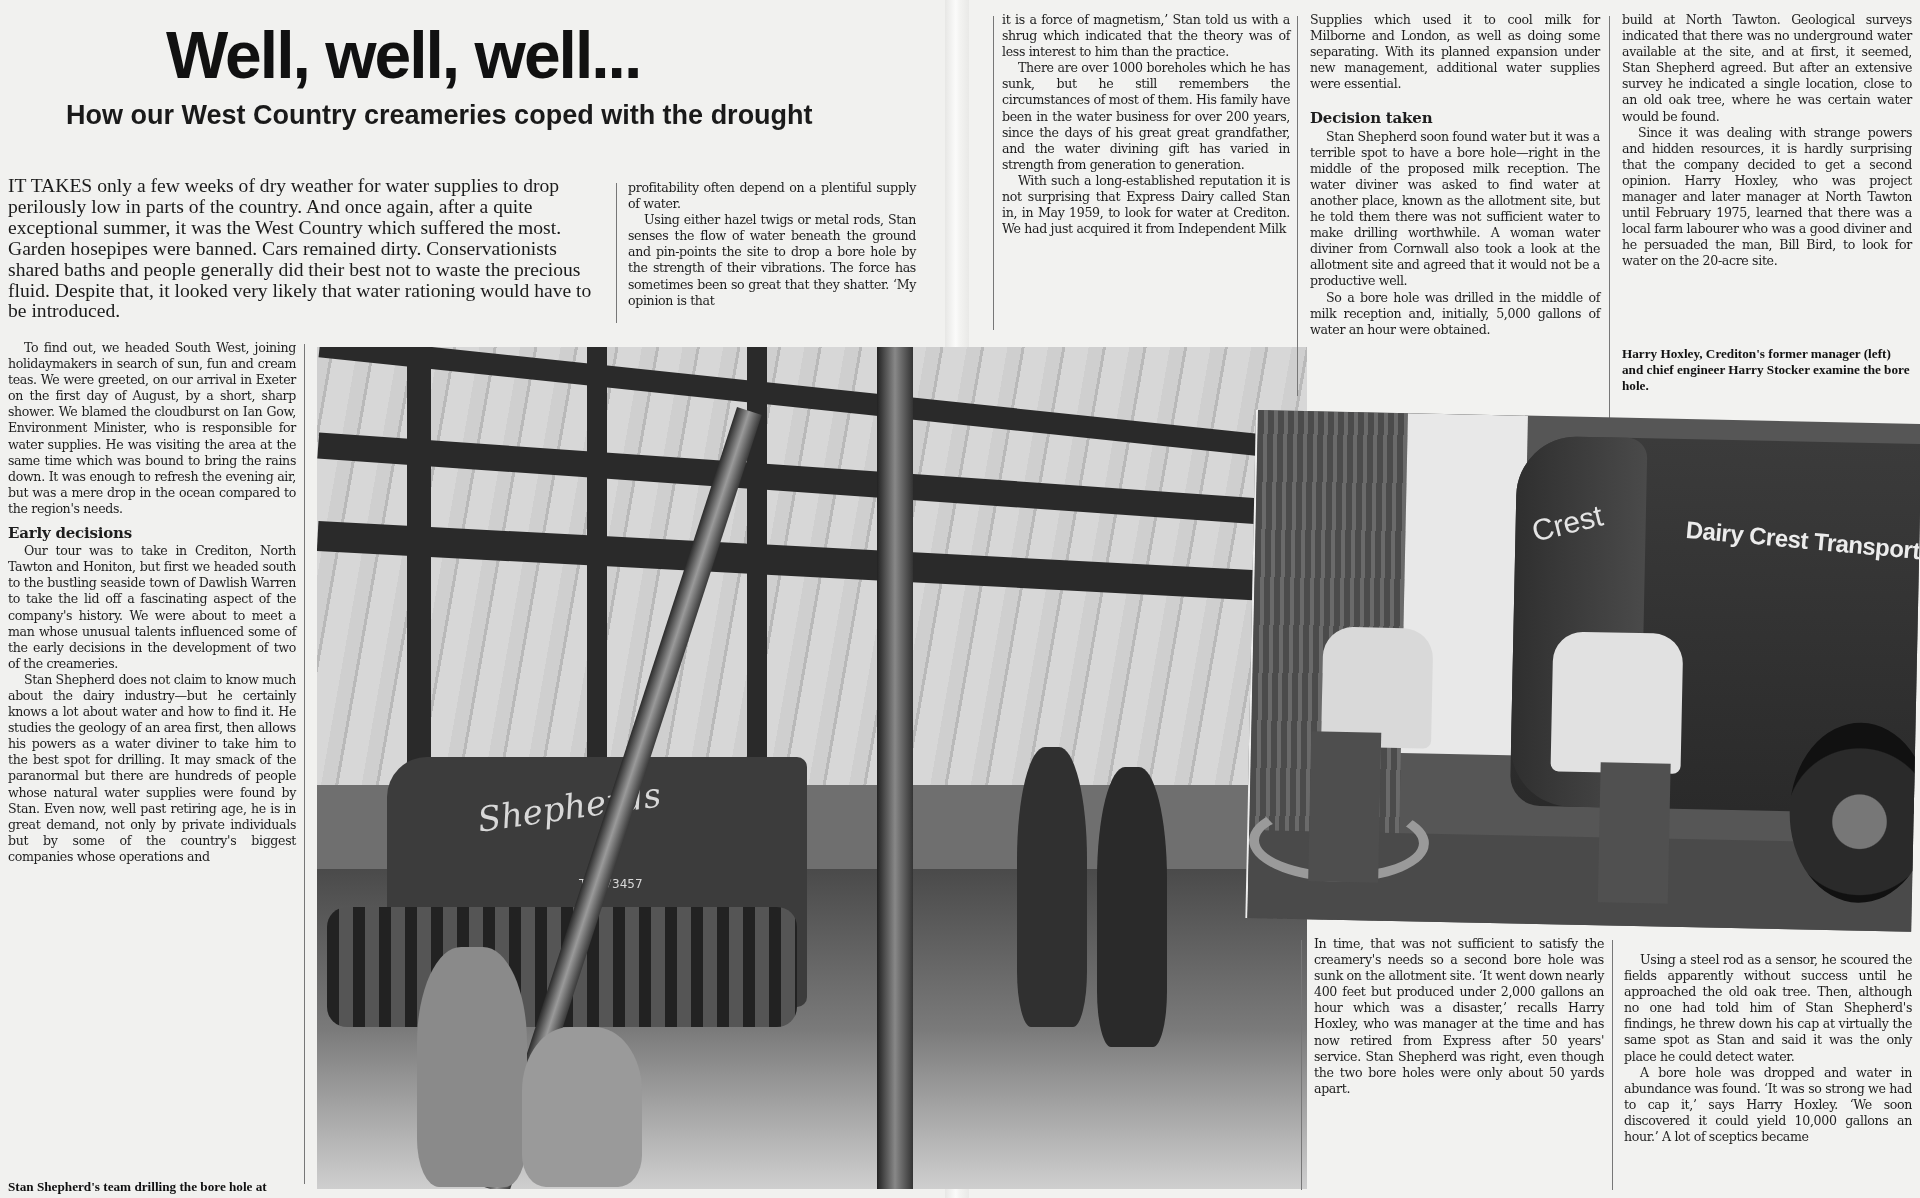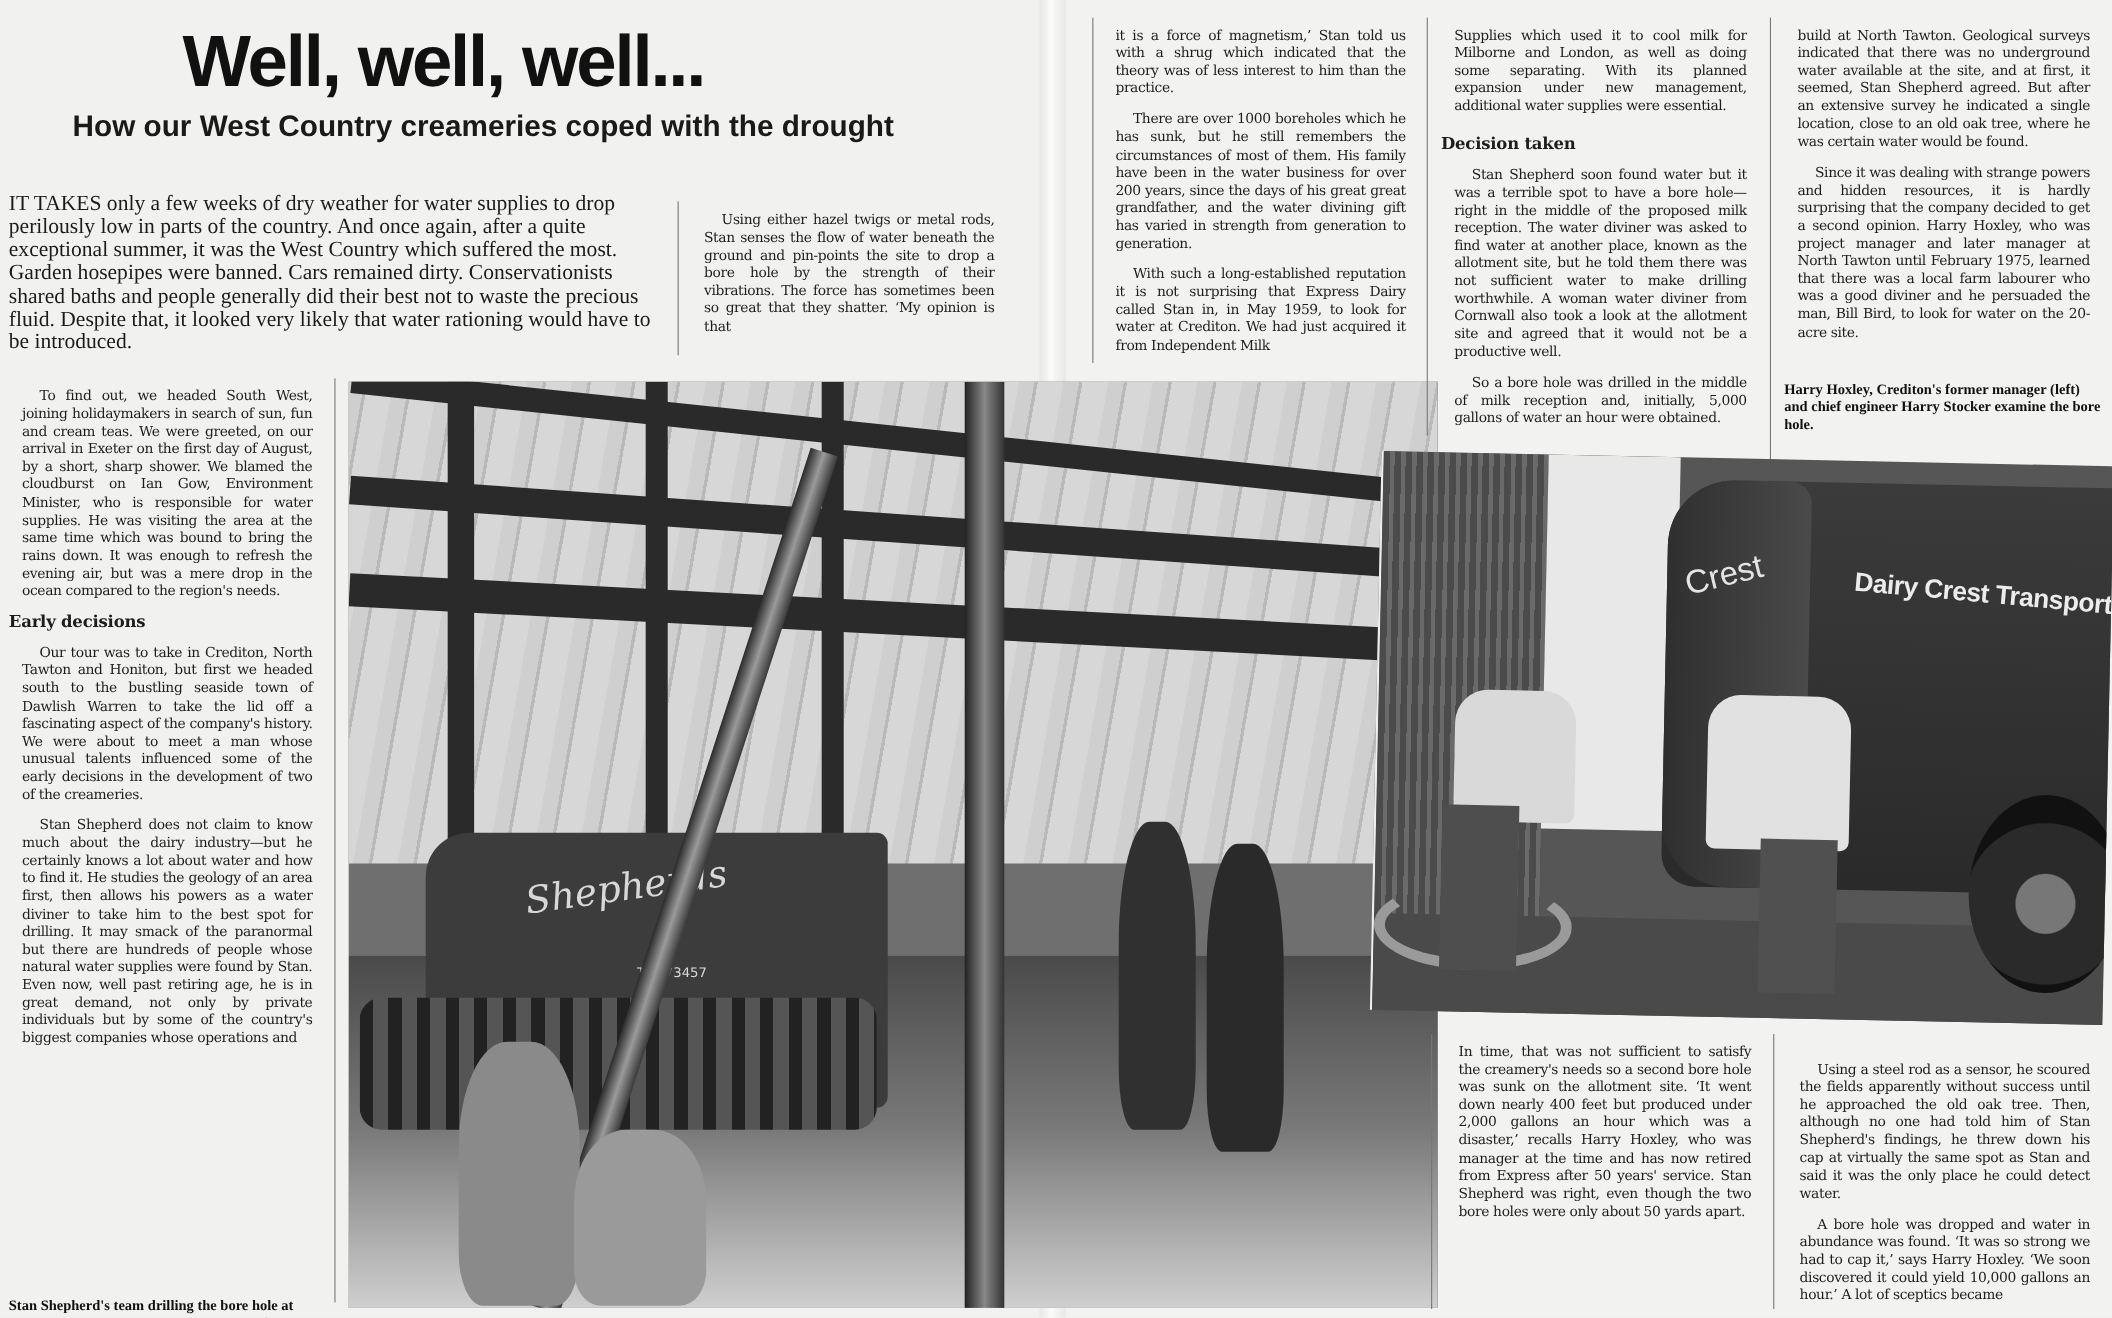--- a/index.html
+++ b/index.html
@@ -25,21 +25,21 @@
   }
   .intro {
     position:absolute; left:8px; top:176px; width:600px; margin:0;
     font-family:"Liberation Serif", serif; font-size:19.6px; line-height:20.9px; color:#1b1b1b;
   }
   .col {
     position:absolute; margin:0;
     font-family:"DejaVu Serif", serif; font-size:12.6px; line-height:16.1px;
     color:#1d1d1d; text-align:justify; letter-spacing:-0.35px;
   }
-  .col p { margin:12px; text-indent:16px; }
+  .col p { margin:0; text-indent:16px; }
   .col p.noindent { text-indent:0; }
   .col h3 {
     margin:8px 0 2px 0; font-family:"DejaVu Serif", serif; font-size:15px; font-weight:bold; letter-spacing:-0.2px;
   }
   .rule { position:absolute; width:1px; background:#777; }
 
   .caption {
     position:absolute; margin:0; font-family:"Liberation Serif", serif; font-weight:bold;
     font-size:13.2px; line-height:16px; color:#111;
   }
@@ -114,20 +114,21 @@
   <h3>Early decisions</h3>
   <p>Our tour was to take in Crediton, North Tawton and Honiton, but first we headed south to the bustling seaside town of Dawlish Warren to take the lid off a fascinating aspect of the company's history. We were about to meet a man whose unusual talents influenced some of the early decisions in the development of two of the creameries.</p>
   <p>Stan Shepherd does not claim to know much about the dairy industry—but he certainly knows a lot about water and how to find it. He studies the geology of an area first, then allows his powers as a water diviner to take him to the best spot for drilling. It may smack of the paranormal but there are hundreds of people whose natural water supplies were found by Stan. Even now, well past retiring age, he is in great demand, not only by private individuals but by some of the country's biggest companies whose operations and</p>
 </div>
 <div class="rule" style="left:304px; top:344px; height:840px;"></div>
 <div class="rule" style="left:616px; top:183px; height:140px;"></div>
 
 <p class="caption" style="left:8px; top:1179px; width:290px;">Stan Shepherd's team drilling the bore hole at Crediton creamery, in 1959, in the shell of milk reception.</p>
 
 <div class="col" style="left:628px; top:180px; width:288px;">
+  <p class="noindent">profitability often depend on a plentiful supply of water.</p>
   <p>Using either hazel twigs or metal rods, Stan senses the flow of water beneath the ground and pin-points the site to drop a bore hole by the strength of their vibrations. The force has sometimes been so great that they shatter. ‘My opinion is that</p>
 </div>
 
 <div class="photo-main">
   <div class="sky"></div>
   <div class="beam" style="left:0; top:40px; width:100%; height:22px; transform:rotate(6deg);"></div>
   <div class="beam" style="left:0; top:120px; width:100%; height:26px; transform:rotate(4deg);"></div>
   <div class="beam" style="left:0; top:200px; width:100%; height:30px; transform:rotate(3deg);"></div>
   <div class="beam" style="left:90px; top:0; width:24px; height:480px;"></div>
   <div class="beam" style="left:270px; top:0; width:20px; height:480px;"></div>

